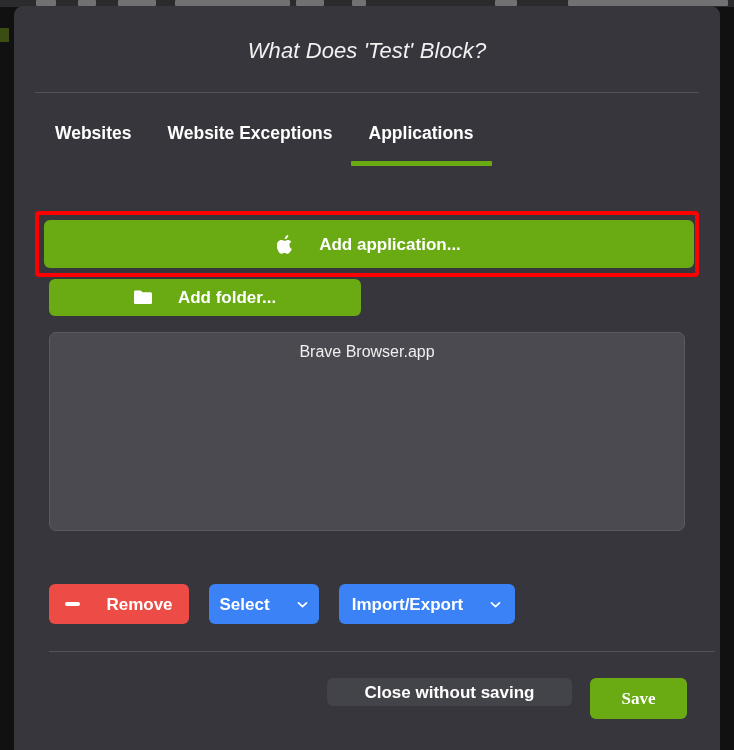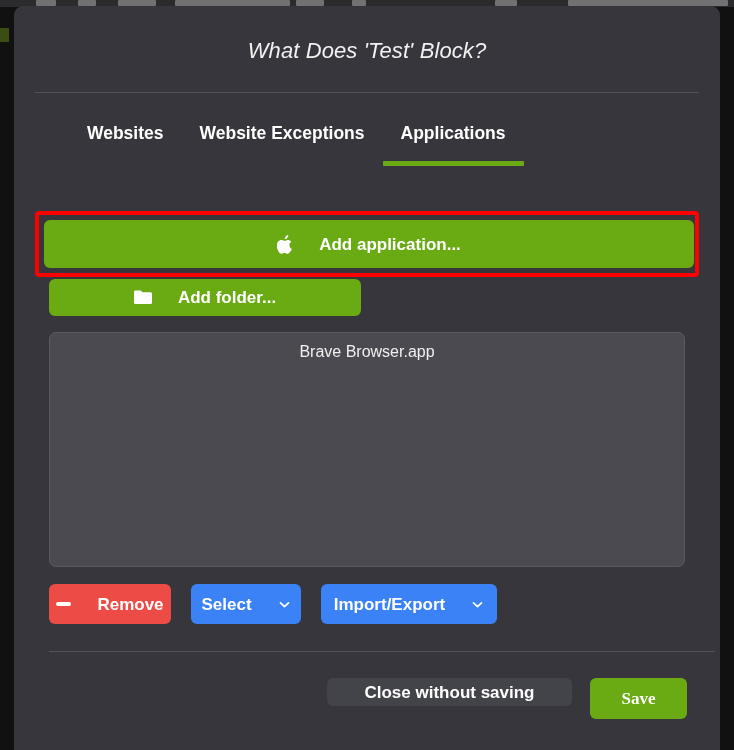--- a/index.html
+++ b/index.html
@@ -30,21 +30,21 @@
     font-size:22px;
     font-weight:400;
     letter-spacing:.1px;
     padding-top:32px;
     font-style:italic;
   }
 
   .divider { height:1px; background:#53535a; margin:28px 21px 0 21px; }
 
   
-  .tabs { display:flex; align-items:flex-start; padding:26px 0 0 23px; gap:0;margin-left:32px; }
+  .tabs { display:flex; align-items:flex-start; padding:26px 0 0 23px; gap:0; }
   .tab {
     position:relative;
     color:#ffffff;
     font-size:17.5px;
     font-weight:bold;
     padding:4px 18px 0 18px;
     cursor:pointer;
     white-space:nowrap;
   }
   .tab .bar {
@@ -75,37 +75,37 @@
     border:4px solid #fe0000; border-radius:4px;
   }
   .btn-addapp { position:absolute; left:5px; top:5px; width:650px; height:48px; }
 
   .row-two { position:absolute; left:35px; top:273px; width:636px; display:flex; justify-content:space-between; }
   .btn-half { width:312px; height:37px; }
 
   
   .listbox {
     position:absolute; left:35px; top:326px;
-    width:636px; height:235px;
+    width:636px; height:199px;
     background:#4a4a50;
     border:1px solid #5a5a61;
     border-radius:7px;
     overflow:hidden;
   }
   .list-item {
     text-align:center;
     color:#f0f0f1;
     font-size:16px;
     padding-top:10px;
     cursor:pointer;
   }
 
   
   .row-tools { position:absolute; left:35px; top:578px; display:flex; gap:20px; }
-  .btn-remove { width:122px; height:40px; }
+  .btn-remove { width:140px; height:40px; }
   .btn-select { width:110px; height:40px; }
   .btn-impexp { width:176px; height:40px; }
 
   .footer-divider { position:absolute; left:35px; top:645px; width:666px; height:1px; background:#53535a; }
 
   .footer { position:absolute; right:33px; top:672px; display:flex; gap:18px; }
   .btn-close { width:245px; height:28px; }
   .btn-save  { width:97px; height:41px;font-family:Liberation Serif, serif; }
 
   

